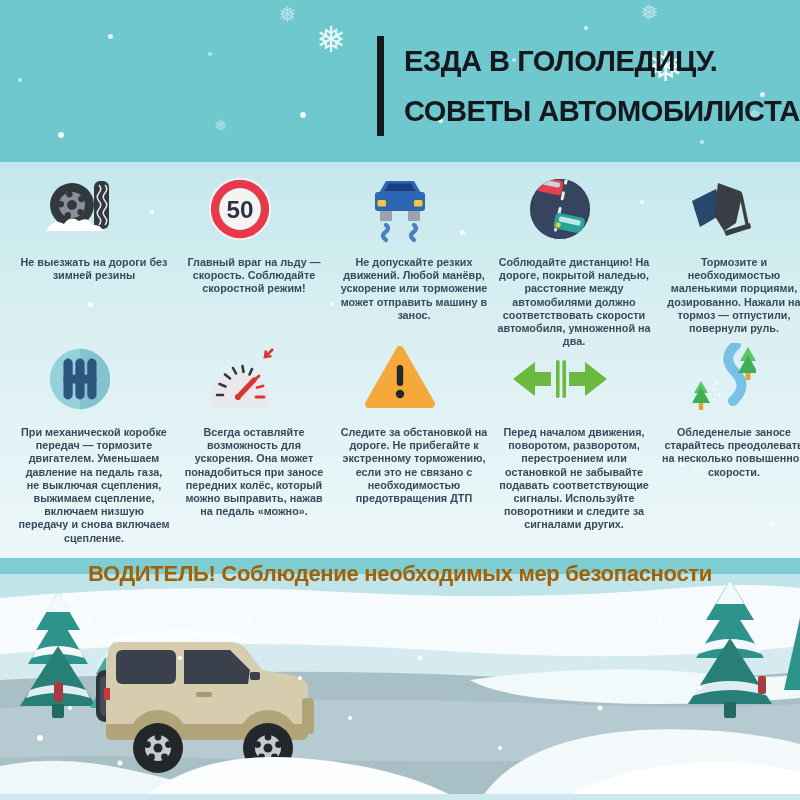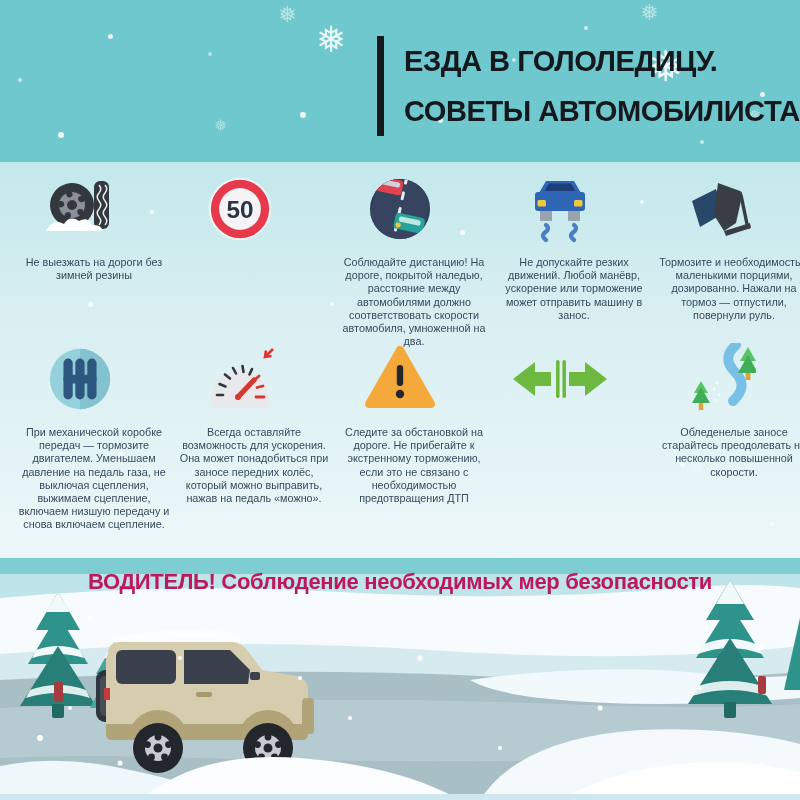--- a/index.html
+++ b/index.html
@@ -18,27 +18,27 @@
   .dot{position:absolute;background:#ffffff;border-radius:50%;}
   
   .tips{position:absolute;left:0;top:162px;width:800px;height:396px;
     background:linear-gradient(180deg,#c3e8ec 0%,#d9eff2 40%,#edf7f9 100%);}
   .tip-row{position:absolute;left:0;width:800px;display:flex;}
   .tip-row.r1{top:10px;}
   .tip-row.r2{top:180px;}
   .tip-cell{width:160px;display:flex;flex-direction:column;align-items:center;}
   .tip-icon{height:74px;display:flex;align-items:center;}
   .tip-text{margin-top:10px;width:152px;font-size:10.8px;line-height:13.2px;
-    color:#374a5d;text-align:center;font-weight:400;margin-left:28px;}
+    color:#374a5d;text-align:center;font-weight:700;margin-left:28px;}
   .tip-cell.wide .tip-text{width:158px;}
   
   .scene{position:absolute;left:0;top:558px;width:800px;height:242px;}
   .scene svg{display:block;}
-  .footer-text{position:absolute;left:0;top:8px;width:800px;text-align:center;
-    color:#be185d;font-weight:700;font-size:22px;line-height:31px;letter-spacing:-0.3px;}
+  .footer-text{position:absolute;left:0;top:0;width:800px;text-align:center;
+    color:#a16207;font-weight:700;font-size:22px;line-height:31px;letter-spacing:-0.3px;}
   .svgtxt{font-family:"Liberation Sans","DejaVu Sans",sans-serif;}
 </style>
 </head>
 <body>
 
 <div class="poster">
 
   <div class="header">
     <span class="flake" style="left:278px;top:4px;font-size:22px;opacity:.5">❅</span>
     <span class="flake" style="left:316px;top:22px;font-size:36px;opacity:.85">❅</span>
@@ -111,20 +111,38 @@
 
       <div class="tip-cell">
         <div class="tip-icon">
           <svg viewBox="0 0 72 72" width="70" height="70">
             <circle cx="36" cy="36" r="32" fill="#f4f4f4"></circle>
             <circle cx="36" cy="36" r="30" fill="#e6394c"></circle>
             <circle cx="36" cy="36" r="21.5" fill="#f4f4f4"></circle>
             <text class="svgtxt" x="36" y="45" font-size="25" font-weight="bold" text-anchor="middle" fill="#2b3440">50</text>
           </svg>
         </div>
+        <div class="tip-text">Главный враг на льду — скорость. Соблюдайте скоростной режим!</div>
+      </div>
+
+      <div class="tip-cell">
+        <div class="tip-icon">
+          <svg viewBox="0 0 72 72" width="72" height="72">
+            <polygon points="22,8 50,8 57,20 15,20" fill="#2e66b5"></polygon>
+            <polygon points="25,10.5 47,10.5 51.5,18 20.5,18" fill="#1c3f7c"></polygon>
+            <rect x="11" y="19" width="50" height="19" rx="3" fill="#2e66b5"></rect>
+            <rect x="13.5" y="27" width="8.5" height="6.5" rx="1.5" fill="#f2c73b"></rect>
+            <rect x="50" y="27" width="8.5" height="6.5" rx="1.5" fill="#f2c73b"></rect>
+            <rect x="16" y="38" width="12" height="10" fill="#9aa2ab"></rect>
+            <rect x="44" y="38" width="12" height="10" fill="#9aa2ab"></rect>
+            <path d="M22 52 q4.5 3.5 -1 7.5 q-4.5 3.5 1 7.5" stroke="#4a7fc4" stroke-width="4.2" fill="none" stroke-linecap="round"></path>
+            <path d="M50 52 q4.5 3.5 -1 7.5 q-4.5 3.5 1 7.5" stroke="#4a7fc4" stroke-width="4.2" fill="none" stroke-linecap="round"></path>
+          </svg>
+        </div>
+        <div class="tip-text">Не допускайте резких движений. Любой манёвр, ускорение или торможение может отправить машину в занос.</div>
       </div>
 
       <div class="tip-cell wide">
         <div class="tip-icon">
           <svg viewBox="0 0 72 72" width="72" height="72">
             <defs>
                 <clipPath id="clipDist">
                   <circle cx="36" cy="36" r="30"></circle>
                 </clipPath>
               </defs>
@@ -151,37 +169,20 @@
               </g>
             </g>
           </svg>
         </div>
         <div class="tip-text">Соблюдайте дистанцию! На дороге, покрытой наледью, расстояние между автомобилями должно соответствовать скорости автомобиля, умноженной на два.</div>
       </div>
 
       <div class="tip-cell">
         <div class="tip-icon">
           <svg viewBox="0 0 72 72" width="72" height="72">
-            <polygon points="22,8 50,8 57,20 15,20" fill="#2e66b5"></polygon>
-            <polygon points="25,10.5 47,10.5 51.5,18 20.5,18" fill="#1c3f7c"></polygon>
-            <rect x="11" y="19" width="50" height="19" rx="3" fill="#2e66b5"></rect>
-            <rect x="13.5" y="27" width="8.5" height="6.5" rx="1.5" fill="#f2c73b"></rect>
-            <rect x="50" y="27" width="8.5" height="6.5" rx="1.5" fill="#f2c73b"></rect>
-            <rect x="16" y="38" width="12" height="10" fill="#9aa2ab"></rect>
-            <rect x="44" y="38" width="12" height="10" fill="#9aa2ab"></rect>
-            <path d="M22 52 q4.5 3.5 -1 7.5 q-4.5 3.5 1 7.5" stroke="#4a7fc4" stroke-width="4.2" fill="none" stroke-linecap="round"></path>
-            <path d="M50 52 q4.5 3.5 -1 7.5 q-4.5 3.5 1 7.5" stroke="#4a7fc4" stroke-width="4.2" fill="none" stroke-linecap="round"></path>
-          </svg>
-        </div>
-        <div class="tip-text">Не допускайте резких движений. Любой манёвр, ускорение или торможение может отправить машину в занос.</div>
-      </div>
-
-      <div class="tip-cell">
-        <div class="tip-icon">
-          <svg viewBox="0 0 72 72" width="72" height="72">
             <polygon points="8,28 32,16 40,40 16,54" fill="#27476b"></polygon>
             <path d="M34 10 L56 18 Q59 19 58 23 L52 50 L40 58 L30 42 Z" fill="#393e45"></path>
             <path d="M40 58 L66 50 L67 55 L42 63 Z" fill="#393e45"></path>
             <line x1="57" y1="22" x2="64" y2="56" stroke="#393e45" stroke-width="3.4"></line>
           </svg>
         </div>
         <div class="tip-text">Тормозите и необходимостью маленькими порциями, дозированно. Нажали на тормоз — отпустили, повернули руль.</div>
       </div>
     </div>
 
@@ -246,20 +247,21 @@
         <div class="tip-icon">
           <svg viewBox="0 0 100 56" width="100" height="56">
             <g fill="#6db93f">
               <polygon points="3,28 25,11 25,21 41,21 41,35 25,35 25,45"></polygon>
               <polygon points="97,28 75,11 75,21 59,21 59,35 75,35 75,45"></polygon>
               <rect x="46" y="9" width="3.6" height="38" rx="1.8"></rect>
               <rect x="52.4" y="9" width="3.6" height="38" rx="1.8"></rect>
             </g>
           </svg>
         </div>
+        <div class="tip-text">Перед началом движения, поворотом, разворотом, перестроением или остановкой не забывайте подавать соответствующие сигналы. Используйте поворотники и следите за сигналами других.</div>
       </div>
 
       <div class="tip-cell">
         <div class="tip-icon">
           <svg viewBox="0 0 72 72" width="72" height="72">
             <path d="M52 2 q-15 13 -1 27 q14 14 -2 29" stroke="#79c0e6" stroke-width="10" fill="none" stroke-linecap="round"></path>
             <g>
               <polygon points="64,4 72,18 56,18" fill="#58c763"></polygon>
               <polygon points="64,12 74,30 54,30" fill="#3fae57"></polygon>
               <rect x="61.5" y="30" width="5" height="7" fill="#e0a33c"></rect>

